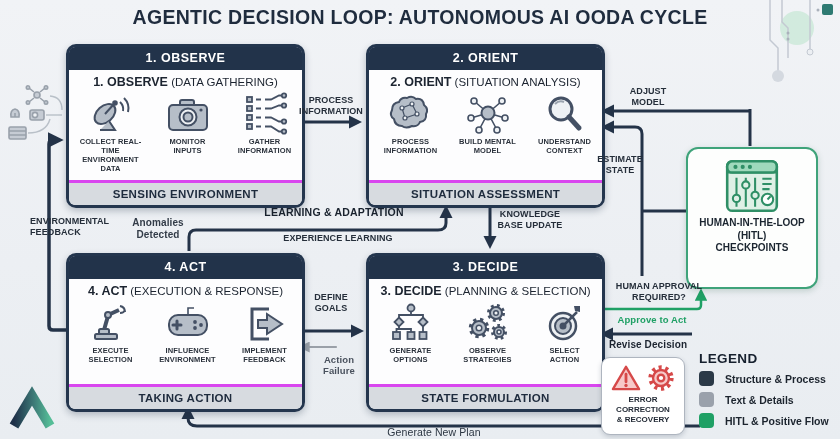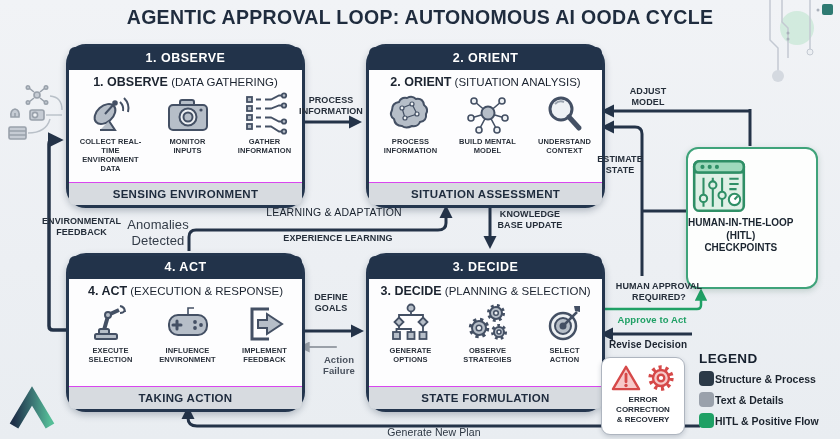--- a/index.html
+++ b/index.html
@@ -7,47 +7,47 @@
          background:linear-gradient(180deg,#f1f3f6 0%,#eceff3 60%,#e9edf1 100%);
          font-family:"Liberation Sans",sans-serif;color:#1e2b3d;}
   .ttl{position:absolute;top:6px;left:0;width:100%;text-align:center;font-size:19.5px;
        font-weight:800;letter-spacing:.3px;color:#1f2c3e;z-index:6;}
   .wires{position:absolute;left:0;top:0;z-index:1;}
   .wN{stroke:#243348;stroke-width:3;fill:none;stroke-linejoin:round;}
   .wNt{stroke:#243348;stroke-width:3.5;fill:none;stroke-linejoin:round;}
   .wG{stroke:#1fa065;stroke-width:2.5;fill:none;stroke-linejoin:round;}
   .wY{stroke:#9aa0a8;stroke-width:2.2;fill:none;stroke-linecap:round;}
   .wD{stroke:#b9c0c8;stroke-width:1.4;fill:none;}
-  .obox{position:absolute;z-index:2;border:3px solid #24364e;border-radius:20px;
+  .obox{position:absolute;z-index:2;border:3px solid #24364e;border-radius:10px;
         background:#fdfdfe;box-shadow:0 3px 7px rgba(30,45,70,.28);display:flex;flex-direction:column;}
   .obh{height:23px;background:#22334a;color:#fff;font-weight:800;font-size:12.5px;
        letter-spacing:.5px;text-align:center;line-height:23px;border-radius:6px 6px 0 0;}
   .obt{text-align:center;font-size:11.5px;color:#1c2430;margin-top:5px;white-space:nowrap;}
   .obt b{font-size:12.5px;font-weight:800;}
   .icons{flex:1;display:flex;align-items:flex-start;padding:3px 0 0 4px;gap:2px;}
   .ocol{flex:1;display:flex;flex-direction:column;align-items:center;gap:1px;}
   .icn svg{display:block;}
   .cap{font-size:7.5px;font-weight:700;line-height:1.2;text-align:center;color:#2b323c;
        white-space:pre-line;letter-spacing:.1px;}
-  .obf{height:22px;background:#d7dbe0;border-top:1px solid #d946ef;color:#1e2b3d;
+  .obf{height:22px;background:#d7dbe0;border-top:3px solid #d946ef;color:#1e2b3d;
        font-weight:800;font-size:11.5px;text-align:center;line-height:22px;border-radius:0 0 6px 6px;letter-spacing:.3px;}
   .albl{position:absolute;z-index:5;font-weight:700;font-size:9px;line-height:1.2;
         color:#252e3a;text-align:center;white-space:pre-line;letter-spacing:.1px;}
   .ctr{transform:translateX(-50%);}
   .hitl{position:absolute;left:686px;top:147px;width:128px;height:138px;z-index:3;
         background:#fdfefd;border:2.5px solid #3fa37a;border-radius:12px;
-        box-shadow:0 2px 6px rgba(40,90,70,.22);display:flex;flex-direction:column;align-items:flex-start;}
+        box-shadow:0 2px 6px rgba(40,90,70,.22);display:flex;flex-direction:column;align-items:center;}
   .hitl-lbl{font-size:10px;font-weight:800;line-height:1.25;text-align:center;color:#1b2530;white-space:pre-line;margin-top:2px;}
   .errbox{position:absolute;left:601px;top:357px;width:84px;height:78px;z-index:3;
           background:#fff;border:1.5px solid #aeb5bf;border-radius:9px;
           box-shadow:0 2px 5px rgba(30,45,70,.2);display:flex;flex-direction:column;align-items:center;padding-top:5px;box-sizing:border-box;}
   .err-lbl{font-size:8px;font-weight:800;line-height:1.25;text-align:center;color:#242c37;white-space:pre-line;margin-top:2px;}
   .legend{position:absolute;left:699px;top:351px;z-index:3;}
   .legend-title{font-size:13.5px;font-weight:700;color:#16202e;letter-spacing:.4px;margin-bottom:5px;}
-  .legend-item{display:flex;align-items:center;gap:1px;margin-bottom:6px;}
+  .legend-item{display:flex;align-items:center;gap:11px;margin-bottom:6px;}
   .swatch{width:15px;height:15px;border-radius:4px;display:inline-block;}
   .legend-item span.lab{font-size:10.5px;font-weight:600;color:#1c242e;}
   .deco{position:absolute;z-index:0;}
 </style>
 </head>
 <body>
 
 <div id="stage">
 
   <svg class="deco" style="left:740px;top:0" width="100" height="90">
@@ -118,21 +118,21 @@
     <path class="wN" d="M642 276 V134 Q642 127 635 127 H605" marker-end="url(#aN)"></path>
     <path class="wN" d="M490 204 V245" marker-end="url(#aN)"></path>
     <path class="wN" d="M189 251 V237 Q189 230 196 230 H438 Q446 230 446 223 V209" marker-end="url(#aN)"></path>
     <path class="wG" d="M599 309 H697 Q701 309 701 305 V292" marker-end="url(#aG)"></path>
     <path class="wN" d="M692 334 H604" marker-end="url(#aN)"></path>
     <path class="wN" d="M302 331 H360" marker-end="url(#aN)"></path>
     <path class="wY" d="M336 347 H302" marker-end="url(#aY)"></path>
     <path class="wN" d="M700 426 H197 Q188 426 188 418 V410" marker-end="url(#aN)"></path>
   </svg>
 
-  <div class="ttl">AGENTIC APPROVAL LOOP: AUTONOMOUS AI OODA CYCLE</div>
+  <div class="ttl">AGENTIC DECISION LOOP: AUTONOMOUS AI OODA CYCLE</div>
 
   <div class="obox" style="left:66px;top:44px;width:233px;height:158px">
     <div class="obh">1. OBSERVE</div>
     <div class="obt"><b>1. OBSERVE</b><span> (DATA GATHERING)</span></div>
     <div class="icons">
       <div class="ocol">
           <span class="icn">
         <svg width="48" height="44" viewBox="0 0 48 44">
               <g stroke="#445064" stroke-width="2" fill="#b6bec8">
           <ellipse cx="18" cy="22" rx="12" ry="8" transform="rotate(-42 18 22)"></ellipse>
@@ -411,25 +411,25 @@
   </div>
 
   <div class="albl ctr" style="left:331px;top:95px">PROCESS
 INFORMATION</div>
   <div class="albl ctr" style="left:648px;top:86px">ADJUST
 MODEL</div>
   <div class="albl ctr" style="left:620px;top:154px">ESTIMATE
 STATE</div>
   <div class="albl ctr" style="left:530px;top:209px">KNOWLEDGE
 BASE UPDATE</div>
-  <div class="albl ctr" style="left:334px;top:206px;font-size:10.5px;font-weight:400;color:#18212d;letter-spacing:.2px">LEARNING &amp; ADAPTATION</div>
+  <div class="albl ctr" style="left:334px;top:206px;font-size:10.5px;font-weight:700;color:#18212d;letter-spacing:.2px">LEARNING &amp; ADAPTATION</div>
   <div class="albl ctr" style="left:338px;top:233px">EXPERIENCE LEARNING</div>
-  <div class="albl" style="left:42px;top:216px;text-align:center">ENVIRONMENTAL
+  <div class="albl" style="left:30px;top:216px;text-align:left">ENVIRONMENTAL
 FEEDBACK</div>
-  <div class="albl ctr" style="left:158px;top:217px;font-weight:400;font-size:13px;color:#333c48">Anomalies
+  <div class="albl ctr" style="left:158px;top:217px;font-weight:700;font-size:10px;color:#333c48">Anomalies
 Detected</div>
   <div class="albl ctr" style="left:331px;top:292px">DEFINE
 GOALS</div>
   <div class="albl ctr" style="left:339px;top:354px;font-weight:600;font-size:9.5px;color:#4a525e">Action
 Failure</div>
   <div class="albl ctr" style="left:659px;top:281px">HUMAN APPROVAL
 REQUIRED?</div>
   <div class="albl ctr" style="left:652px;top:314px;color:#1fa065;font-size:9.5px">Approve to Act</div>
   <div class="albl ctr" style="left:648px;top:339px;font-size:10px;color:#1c2430">Revise Decision</div>
   <div class="albl ctr" style="left:434px;top:426px;font-weight:400;font-size:10.5px;color:#2c3642">Generate New Plan</div>

